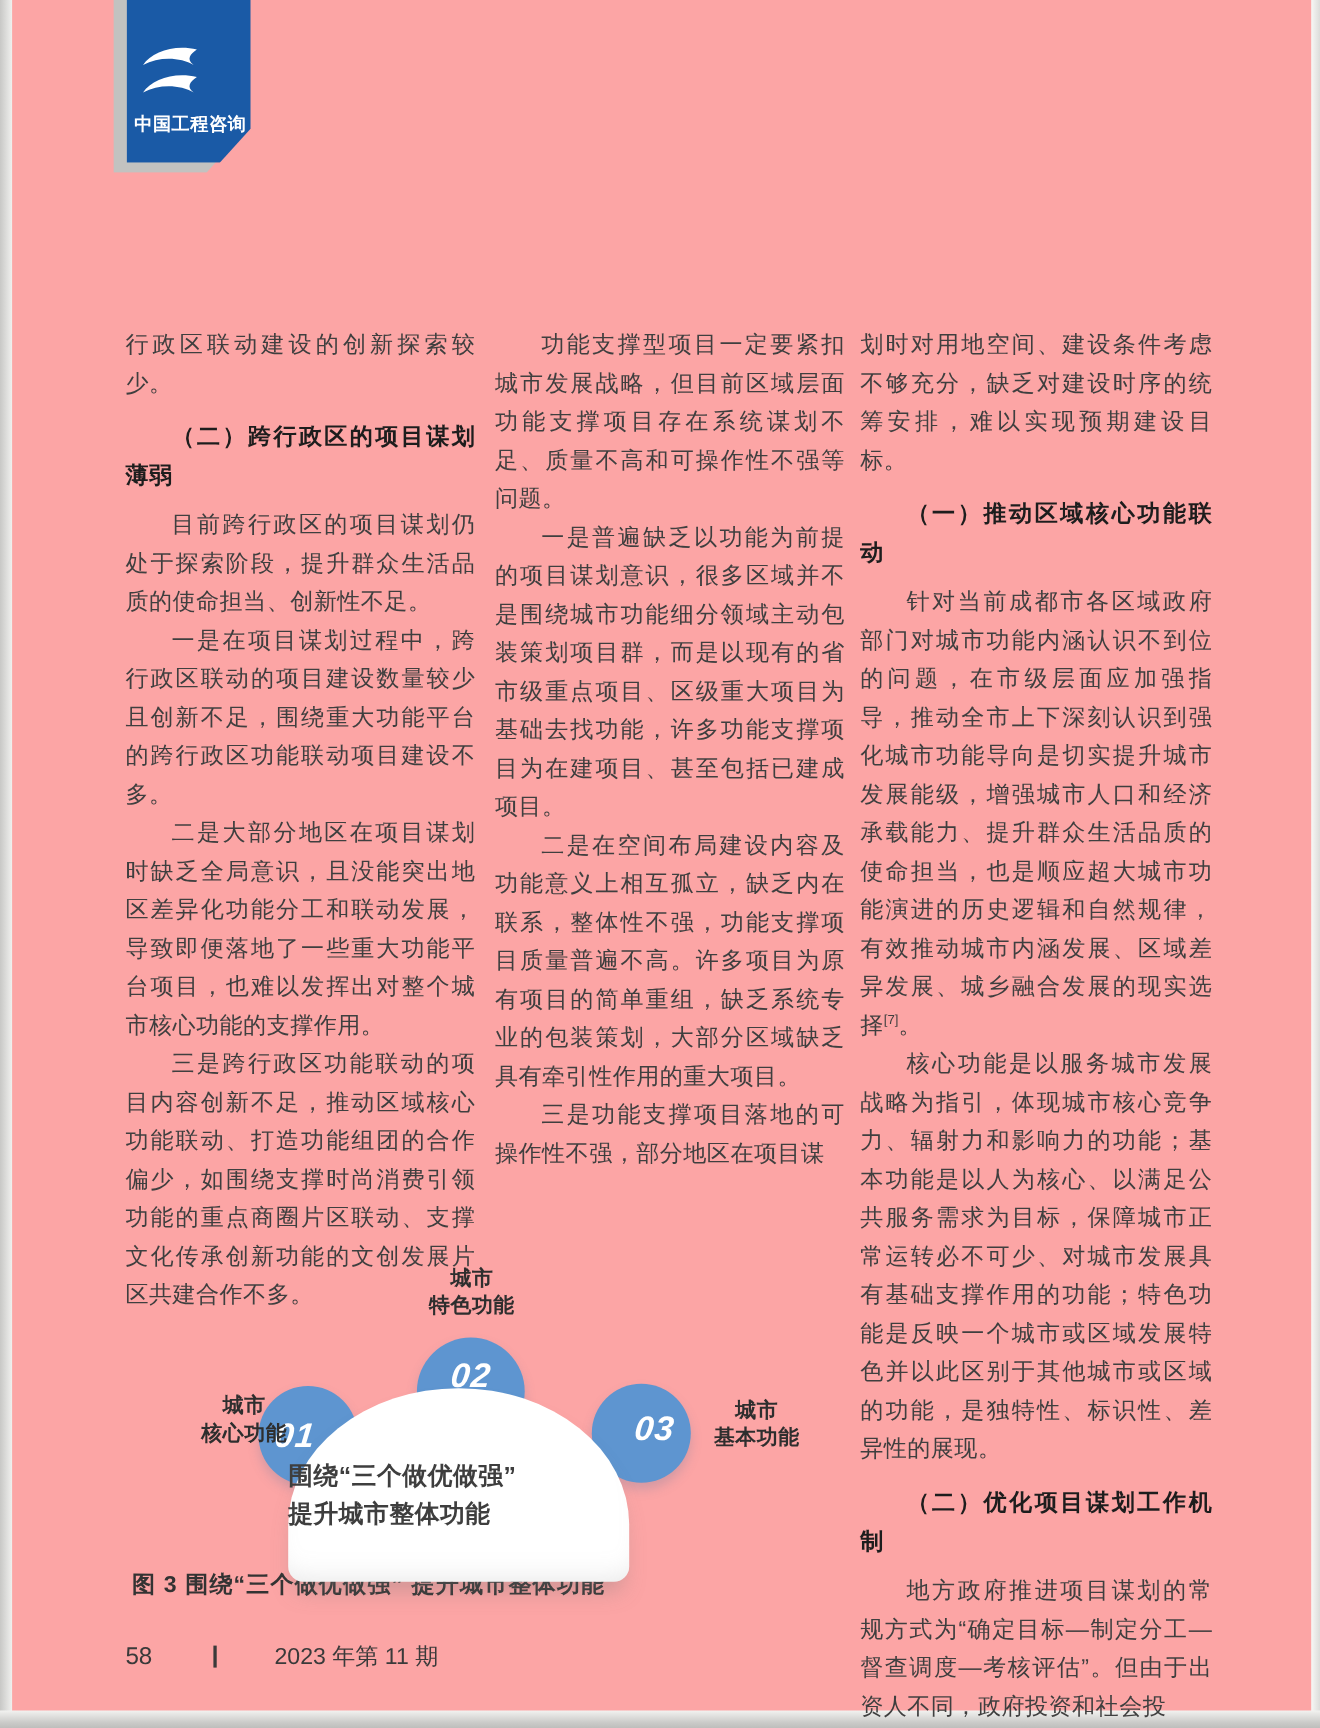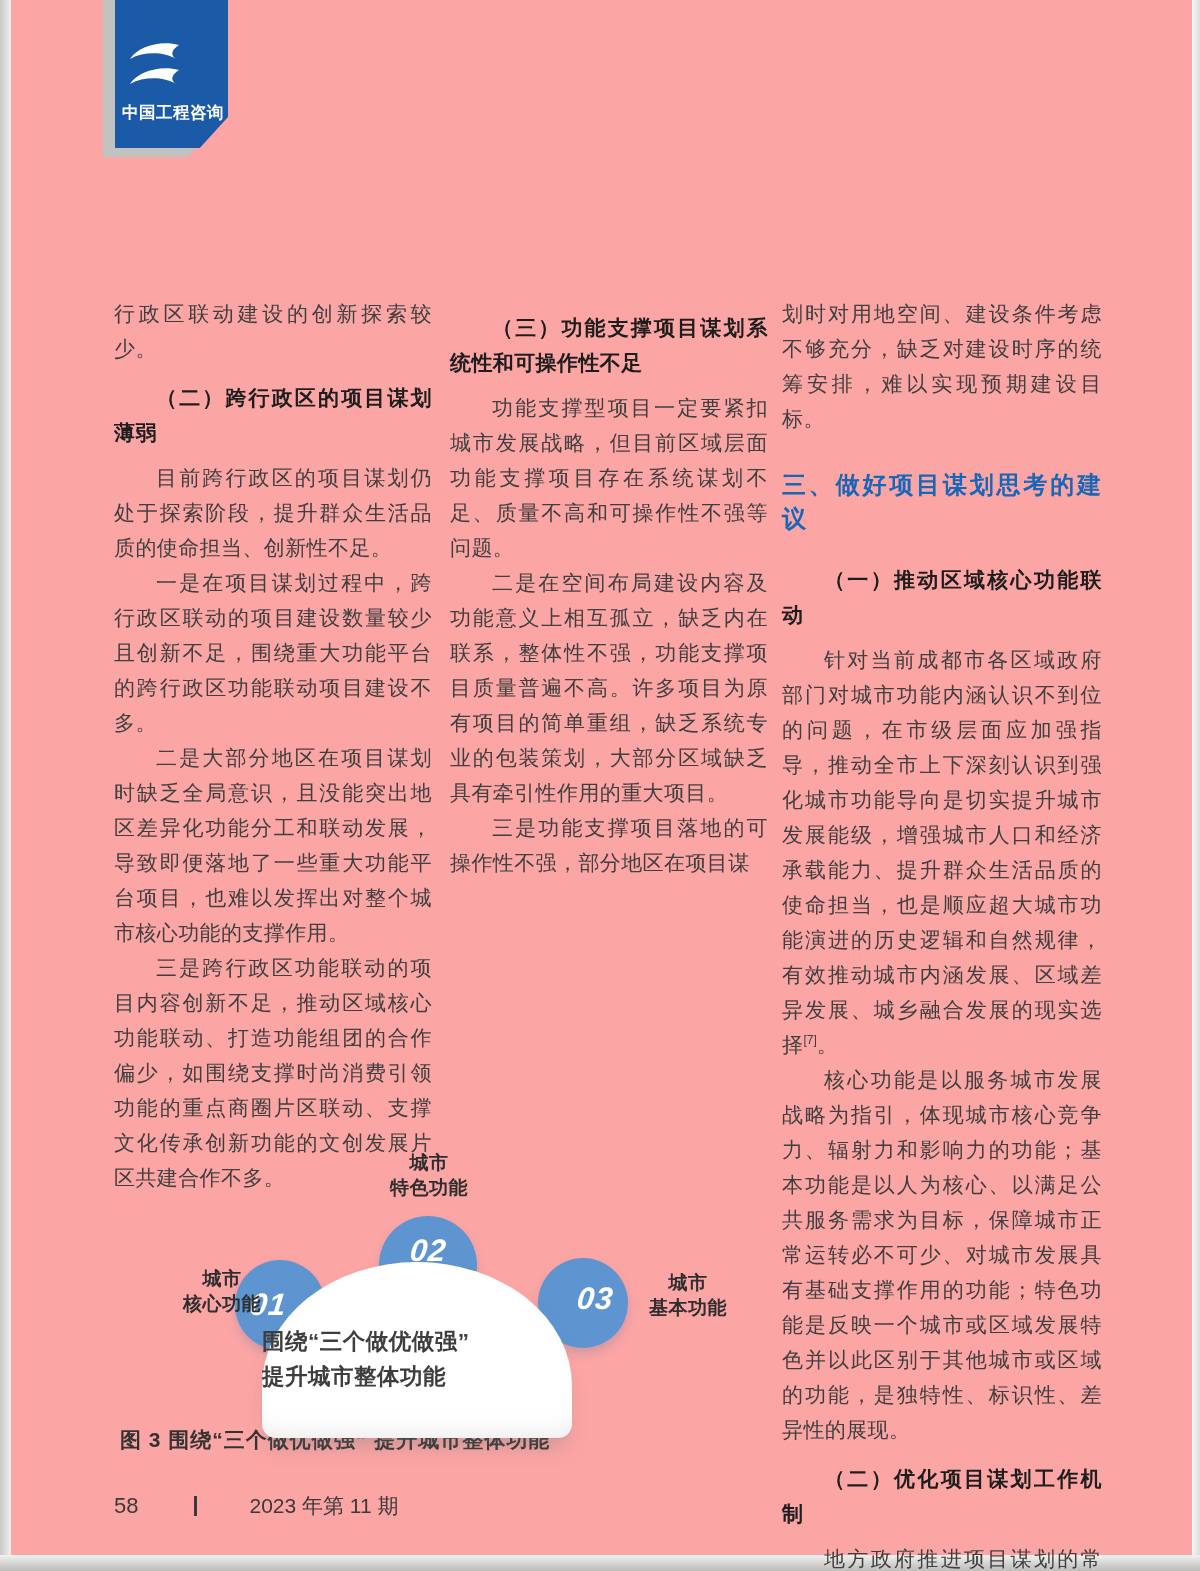--- a/index.html
+++ b/index.html
@@ -86,29 +86,28 @@
   <div class="col col-1">
     <p class="cont">行政区联动建设的创新探索较少。</p>
     <p class="h2">（二）跨行政区的项目谋划薄弱</p>
     <p>目前跨行政区的项目谋划仍处于探索阶段，提升群众生活品质的使命担当、创新性不足。</p>
     <p>一是在项目谋划过程中，跨行政区联动的项目建设数量较少且创新不足，围绕重大功能平台的跨行政区功能联动项目建设不多。</p>
     <p>二是大部分地区在项目谋划时缺乏全局意识，且没能突出地区差异化功能分工和联动发展，导致即便落地了一些重大功能平台项目，也难以发挥出对整个城市核心功能的支撑作用。</p>
     <p>三是跨行政区功能联动的项目内容创新不足，推动区域核心功能联动、打造功能组团的合作偏少，如围绕支撑时尚消费引领功能的重点商圈片区联动、支撑文化传承创新功能的文创发展片区共建合作不多。</p>
   </div>
 
   <div class="col col-2">
-    <p class="h2">（三）功能支撑项目谋划系统性和可操作性不足</p>
     <p>功能支撑型项目一定要紧扣城市发展战略，但目前区域层面功能支撑项目存在系统谋划不足、质量不高和可操作性不强等问题。</p>
+    <p>一是普遍缺乏以功能为前提的项目谋划意识，很多区域并不是围绕城市功能细分领域主动包装策划项目群，而是以现有的省市级重点项目、区级重大项目为基础去找功能，许多功能支撑项目为在建项目、甚至包括已建成项目。</p>
     <p>二是在空间布局建设内容及功能意义上相互孤立，缺乏内在联系，整体性不强，功能支撑项目质量普遍不高。许多项目为原有项目的简单重组，缺乏系统专业的包装策划，大部分区域缺乏具有牵引性作用的重大项目。</p>
     <p>三是功能支撑项目落地的可操作性不强，部分地区在项目谋</p>
   </div>
 
   <div class="col col-3">
     <p class="cont">划时对用地空间、建设条件考虑不够充分，缺乏对建设时序的统筹安排，难以实现预期建设目标。</p>
-    <p class="h1-blue">三、做好项目谋划思考的建议</p>
     <p class="h2">（一）推动区域核心功能联动</p>
     <p><span>针对当前成都市各区域政府部门对城市功能内涵认识不到位的问题，在市级层面应加强指导，推动全市上下深刻认识到强化城市功能导向是切实提升城市发展能级，增强城市人口和经济承载能力、提升群众生活品质的使命担当，也是顺应超大城市功能演进的历史逻辑和自然规律，有效推动城市内涵发展、区域差异发展、城乡融合发展的现实选择</span><sup class="ref">[7]</sup><span>。</span></p>
     <p>核心功能是以服务城市发展战略为指引，体现城市核心竞争力、辐射力和影响力的功能；基本功能是以人为核心、以满足公共服务需求为目标，保障城市正常运转必不可少、对城市发展具有基础支撑作用的功能；特色功能是反映一个城市或区域发展特色并以此区别于其他城市或区域的功能，是独特性、标识性、差异性的展现。</p>
     <p class="h2">（二）优化项目谋划工作机制</p>
     <p>地方政府推进项目谋划的常规方式为“确定目标—制定分工—督查调度—考核评估”。但由于出资人不同，政府投资和社会投</p>
   </div>
 
   <div class="figure">
     <div class="fig-label lbl-top">
       <span>城市</span>

